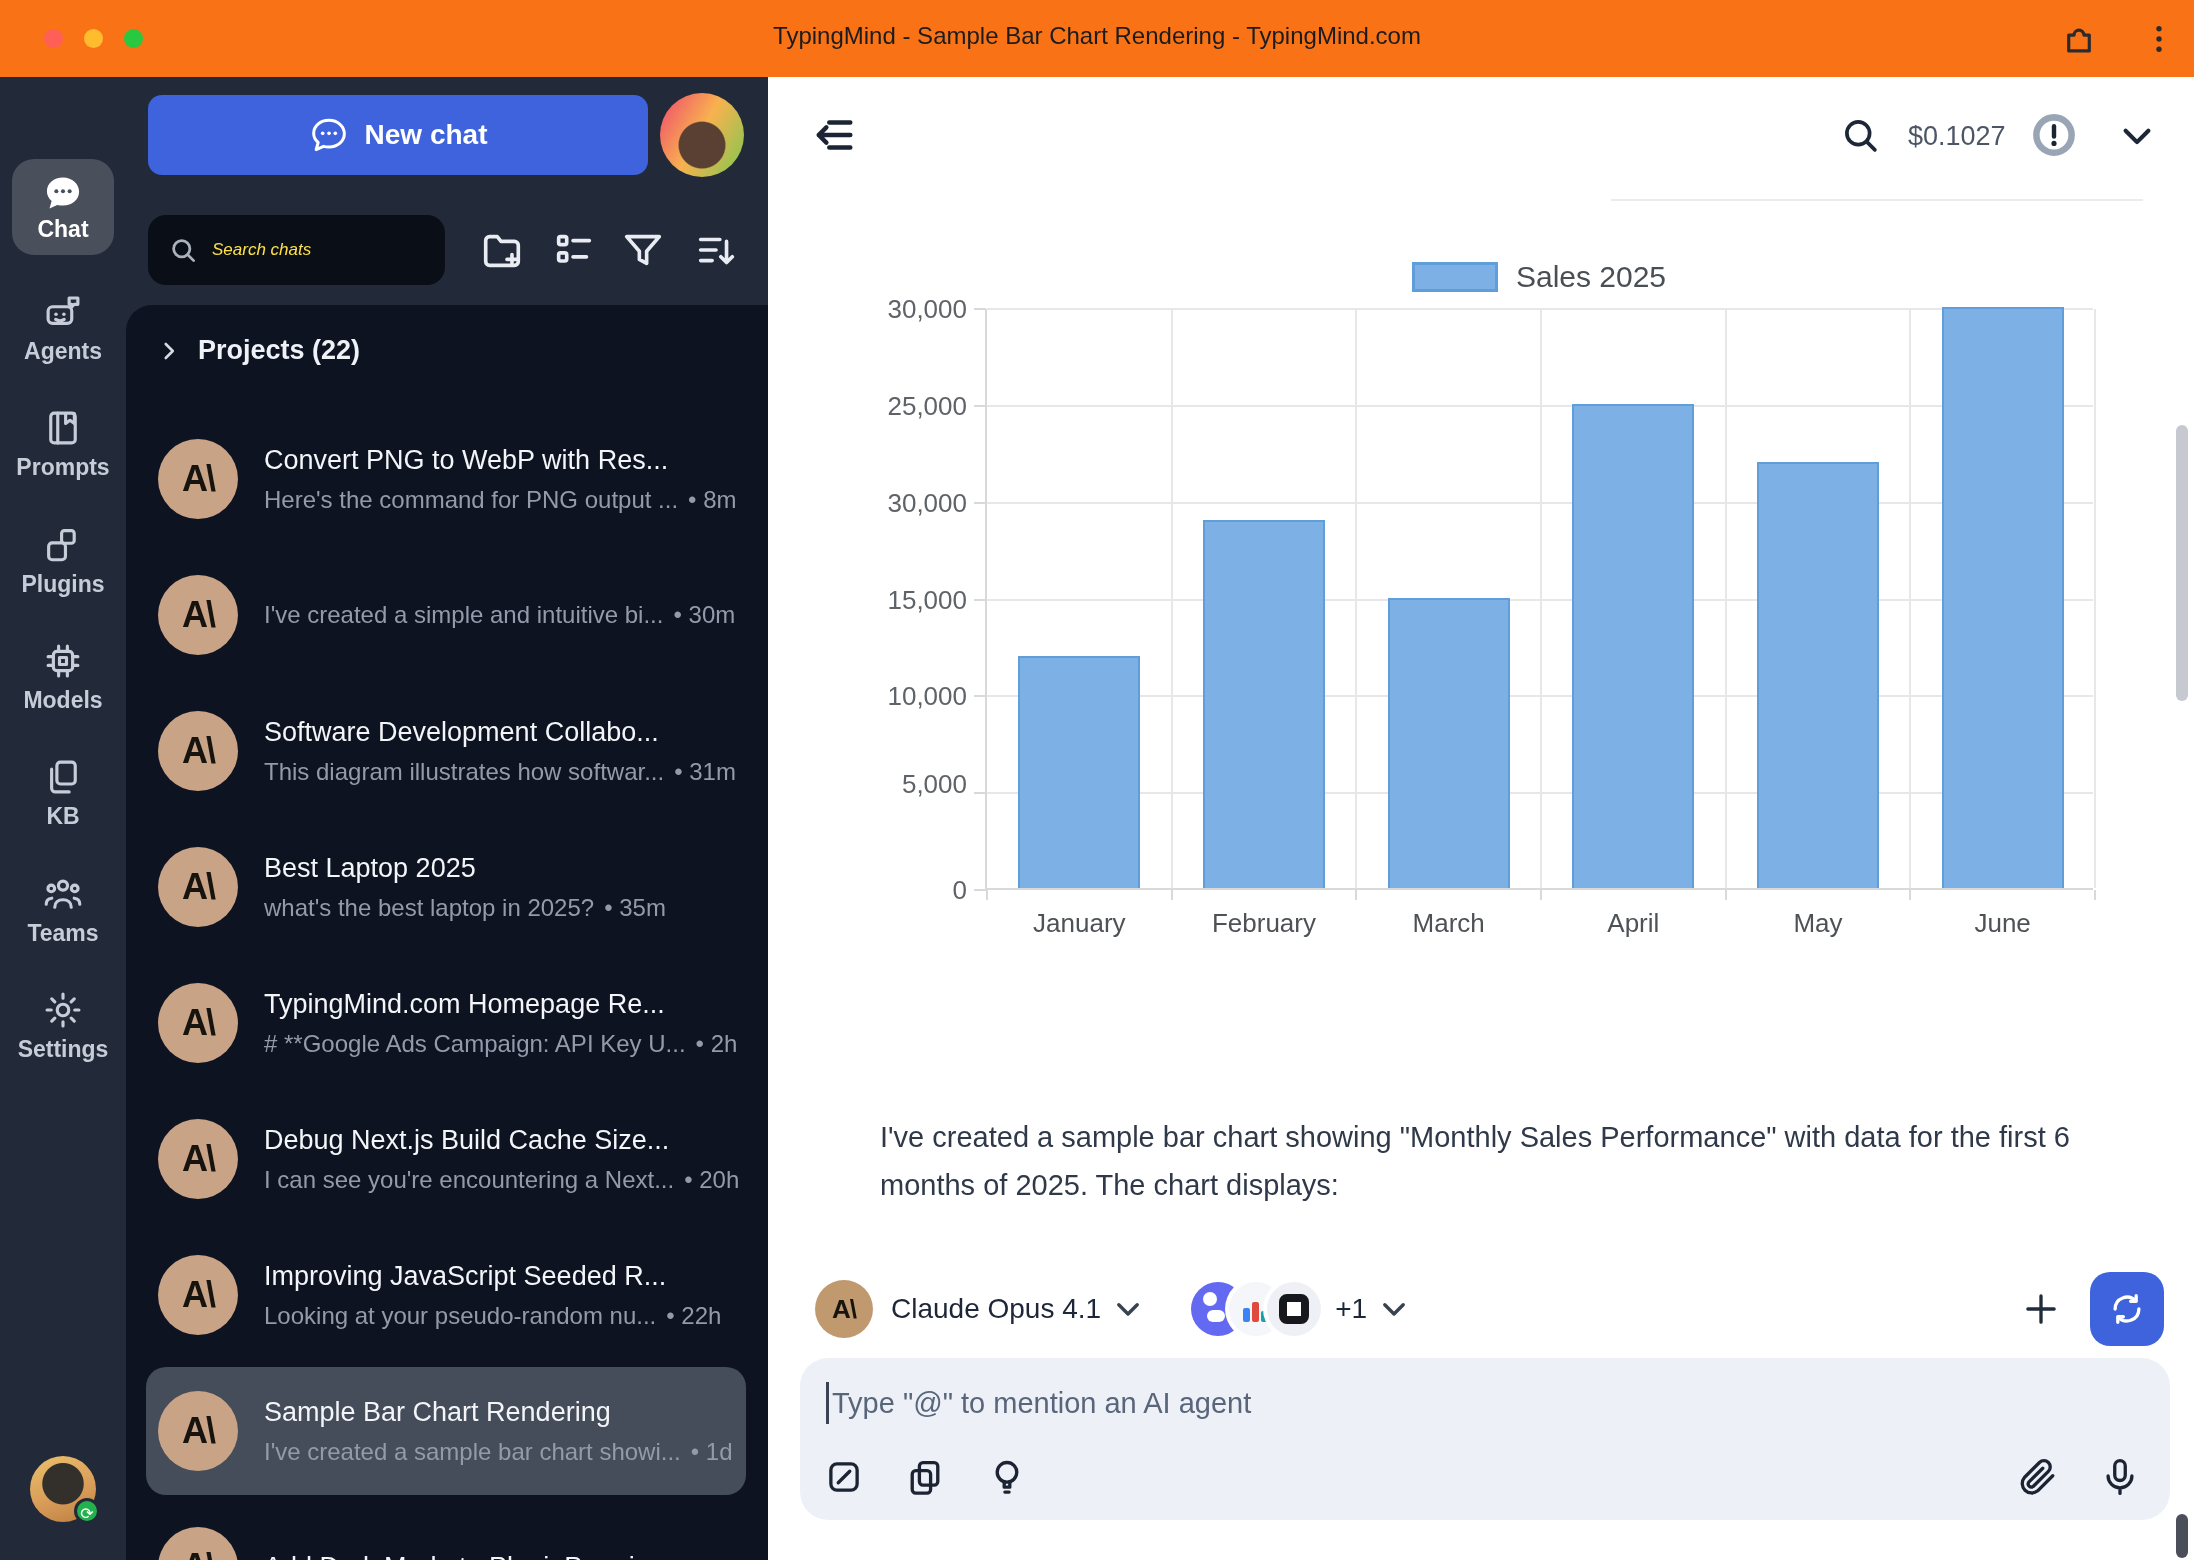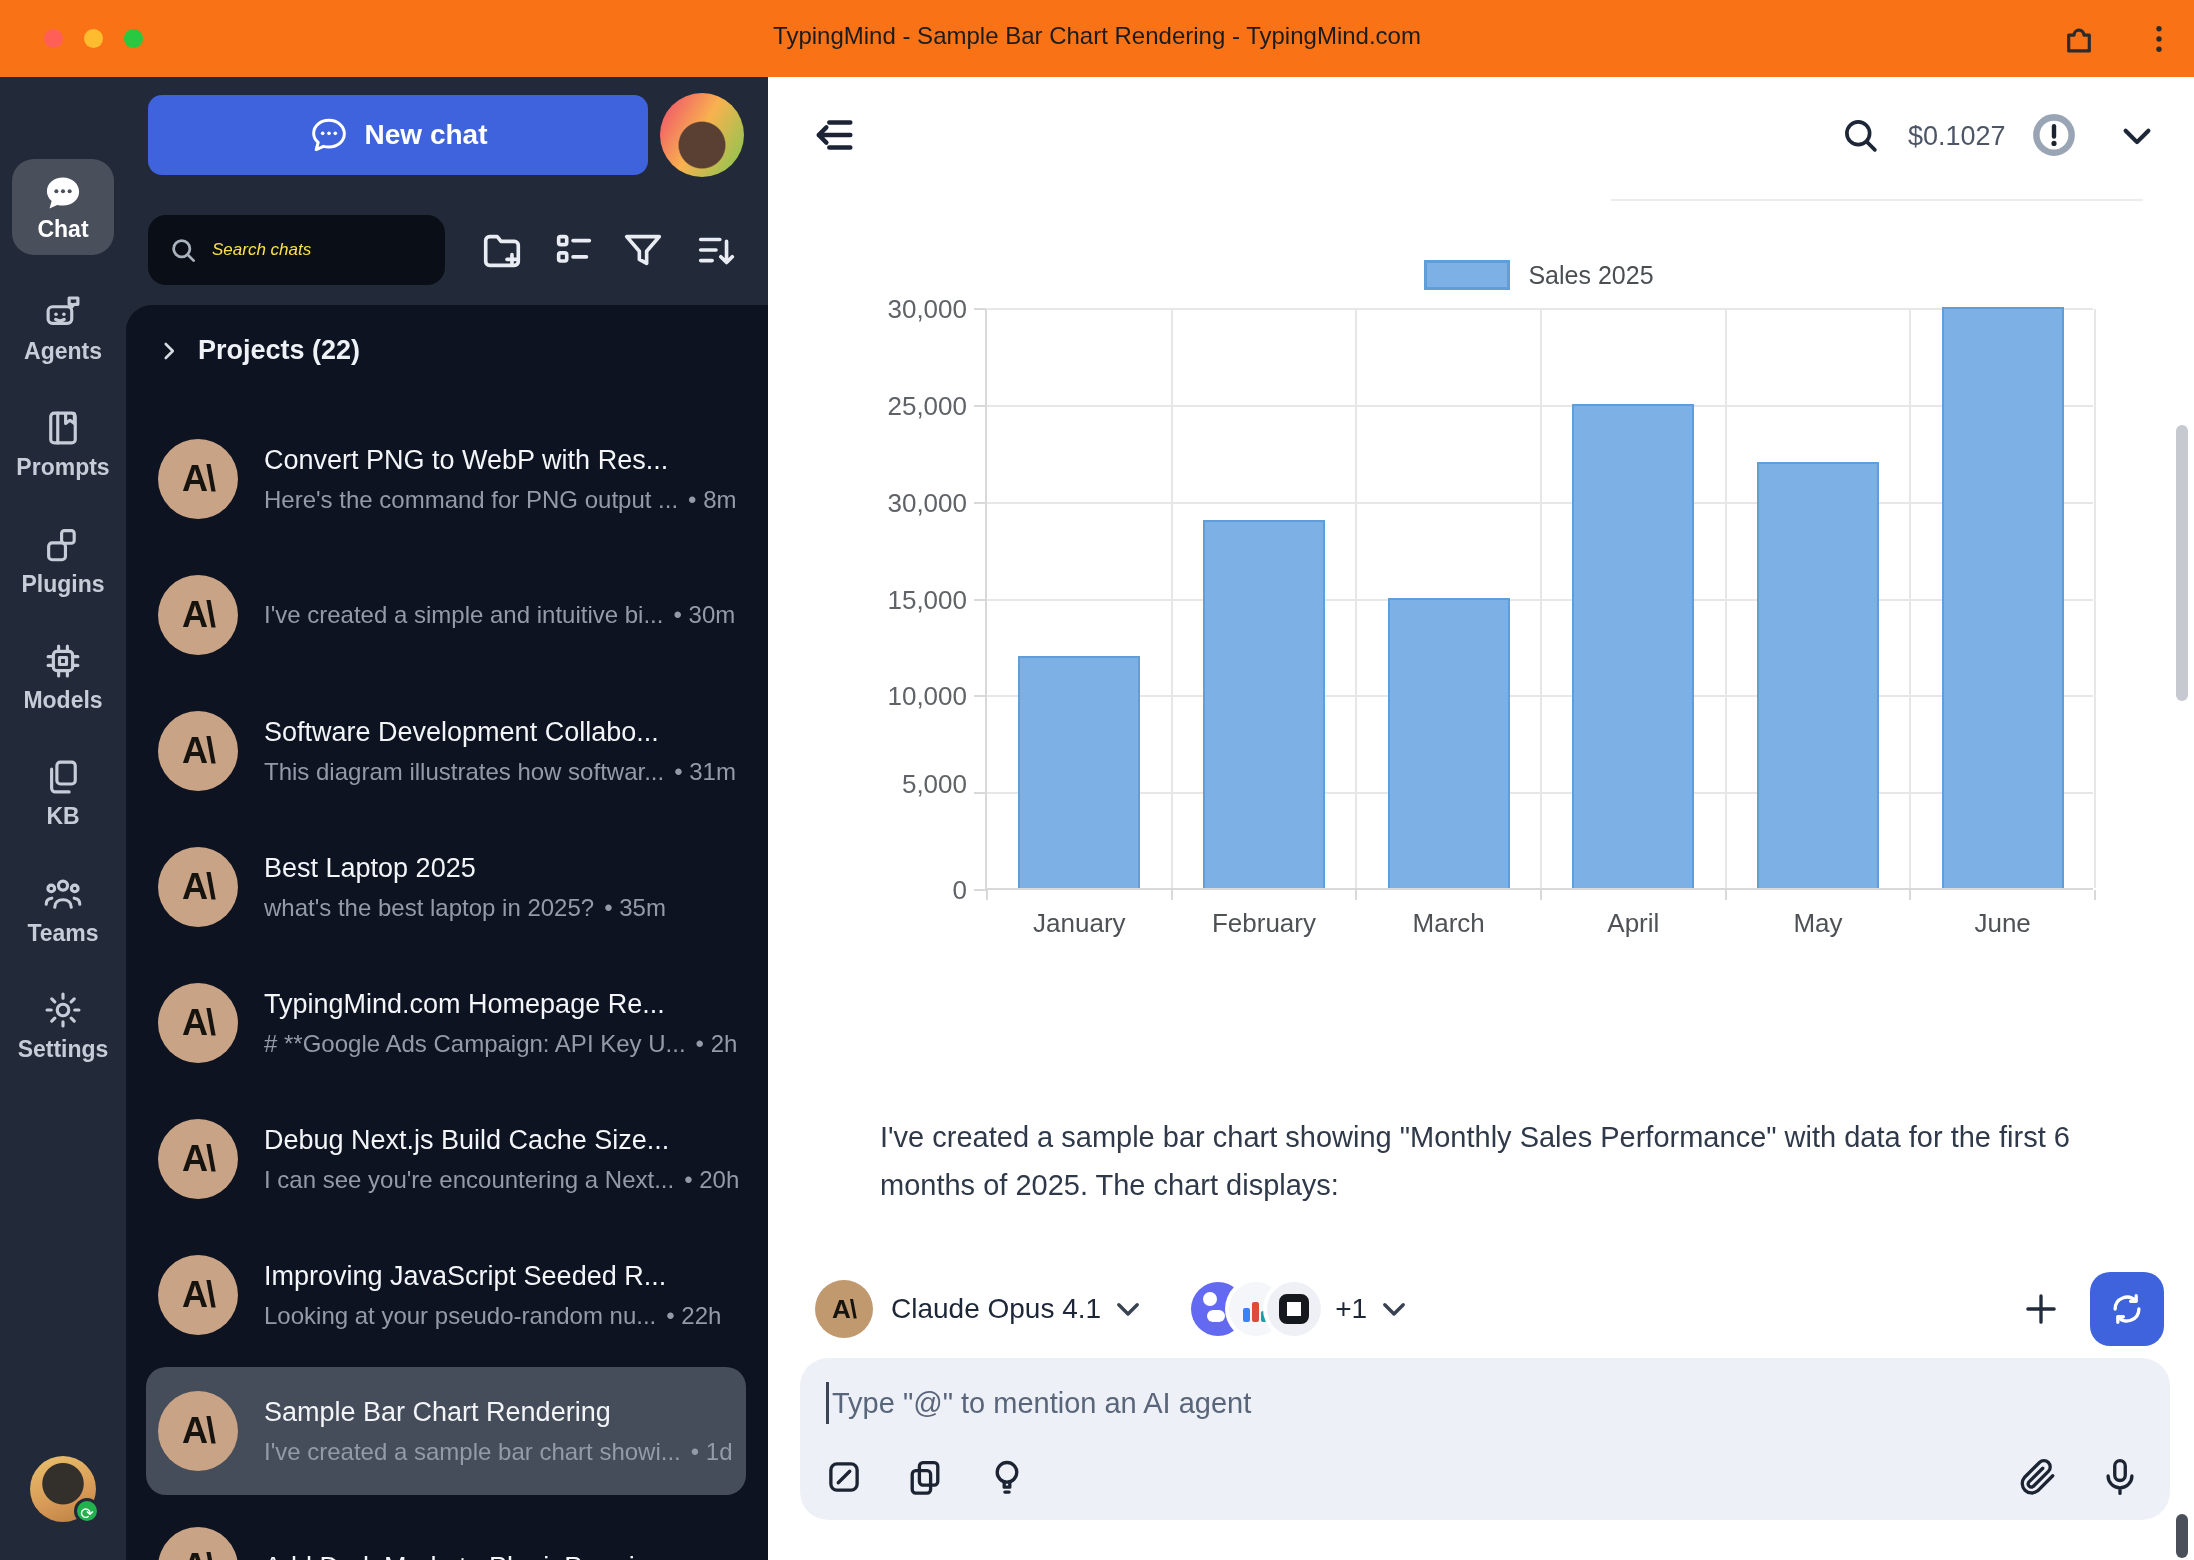--- a/index.html
+++ b/index.html
@@ -82,21 +82,21 @@
   .hdr-cost { position:absolute; left:1140px; top:44px; width:120px; 
               font-size:27px; color:#4c5666; }
   .hdr-warn { position:absolute; left:1263px; top:35px; width:46px; height:46px; cursor:pointer; }
   .hdr-chev { position:absolute; left:1348px; top:38px; width:42px; height:42px; color:#1e2737; cursor:pointer; }
   .hdr-divider { position:absolute; left:843px; top:122px; width:532px; height:2px; background:#ececec; }
 
   
   .legend { position:absolute; left:217px; top:183px; width:1108px; display:flex;
             align-items:center; justify-content:center; gap:18px; }
   .legend-swatch { width:86px; height:30px; }
-  .legend-label { font-size:25px; color:#4a4f54; }
+  .legend-label { font-size:30px; color:#4a4f54; }
   .chart-plot { position:absolute; left:217px; top:232px; width:1108px; height:581px;
      border-left:2px solid #d9d9d9; border-bottom:2px solid #d9d9d9; }
   .gl-h { position:absolute; left:0; width:100%; height:2px; background:#e7e7e7; }
   .gl-v { position:absolute; top:0; width:2px; height:100%; background:#e7e7e7; }
   .ytick { position:absolute; width:12px; height:2px; background:#d9d9d9; }
   .xtick { position:absolute; width:2px; height:10px; background:#d9d9d9; }
   .ylab { position:absolute; transform:translate(-100%,-50%); font-size:26px; color:#5f6368; }
   .xlab { position:absolute; top:599px; text-align:center; font-size:26px; color:#4e5256; }
   .bar { position:absolute; bottom:0; }
 

